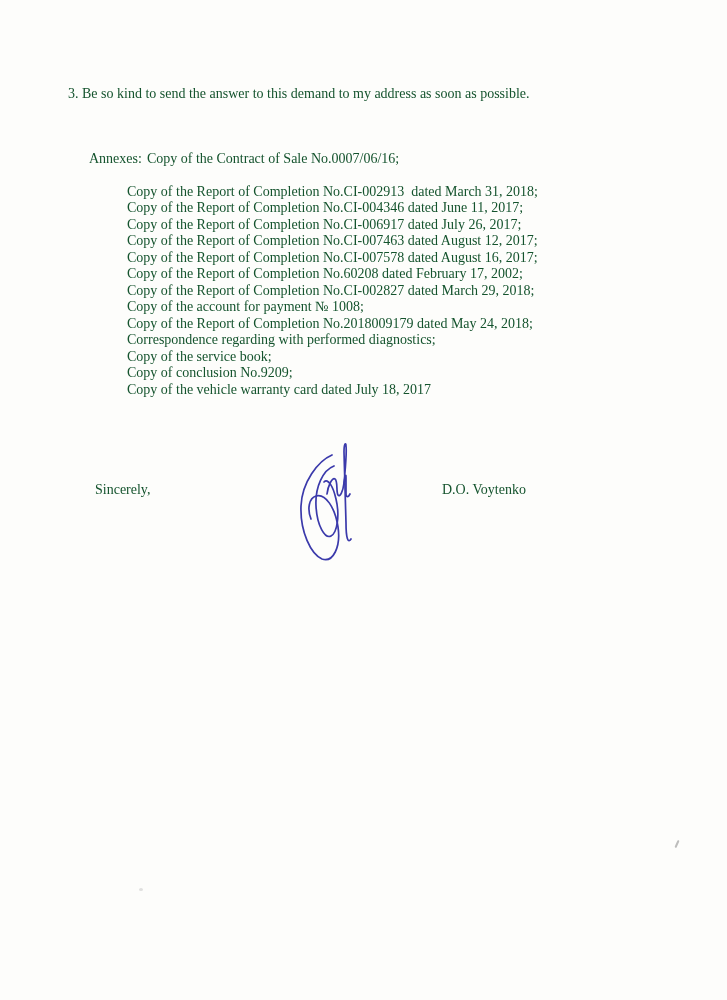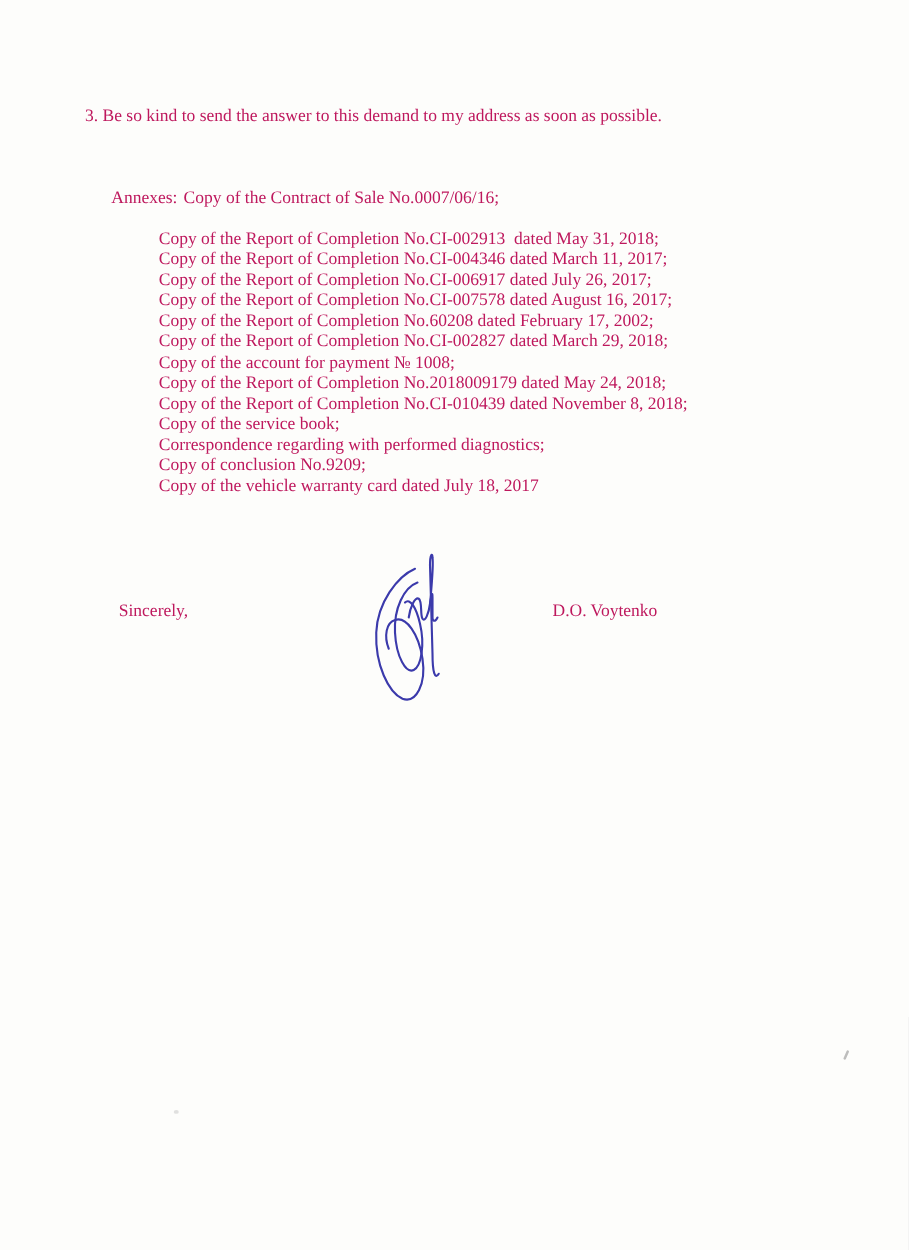--- a/index.html
+++ b/index.html
@@ -4,21 +4,21 @@
 <style>
   html, body { margin: 0; padding: 0; background: #e8e8e8; }
   .page {
     position: relative;
     width: 727px;
     height: 1000px;
     margin: 0 auto;
     background: #fdfdfb;
     overflow: hidden;
     font-family: "Liberation Serif", "DejaVu Serif", serif;
-    color: #be185d;
+    color: #14532d;
     font-size: 14px;
     line-height: 16.5px;
   }
   .abs { position: absolute; }
   .line { white-space: pre-wrap; }
   .intro {
     left: 68px;
     top: 86px;
     width: 600px;
   }
@@ -69,45 +69,45 @@
 <div class="page">
 
   <div class="abs intro line">3. Be so kind to send the answer to this demand to my address as soon as possible.</div>
 
   <div class="abs annexes">
     <div class="line">
       <span class="annexes-label">Annexes:</span><span>Copy of the Contract of Sale No.0007/06/16;</span>
     </div>
     <div class="annex-rest">
 
-        <div class="line">Copy of the Report of Completion No.CI-002913  dated May 31, 2018;</div>
+        <div class="line">Copy of the Report of Completion No.CI-002913  dated March 31, 2018;</div>
 
-        <div class="line">Copy of the Report of Completion No.CI-004346 dated March 11, 2017;</div>
+        <div class="line">Copy of the Report of Completion No.CI-004346 dated June 11, 2017;</div>
 
 
         <div class="line">Copy of the Report of Completion No.CI-006917 dated July 26, 2017;</div>
 
+        <div class="line">Copy of the Report of Completion No.CI-007463 dated August 12, 2017;</div>
 
         <div class="line">Copy of the Report of Completion No.CI-007578 dated August 16, 2017;</div>
 
 
         <div class="line">Copy of the Report of Completion No.60208 dated February 17, 2002;</div>
 
         <div class="line">Copy of the Report of Completion No.CI-002827 dated March 29, 2018;</div>
 
         <div class="line">Copy of the account for payment № 1008;</div>
 
         <div class="line">Copy of the Report of Completion No.2018009179 dated May 24, 2018;</div>
 
-        <div class="line">Copy of the Report of Completion No.CI-010439 dated November 8, 2018;</div>
 
 
+        <div class="line">Correspondence regarding with performed diagnostics;</div>
+
         <div class="line">Copy of the service book;</div>
-
-        <div class="line">Correspondence regarding with performed diagnostics;</div>
 
         <div class="line">Copy of conclusion No.9209;</div>
 
         <div class="line">Copy of the vehicle warranty card dated July 18, 2017</div>
       </div>
   </div>
 
   <div class="abs closing-row">
     <span class="salutation">Sincerely,</span>
     <span class="signer-name">D.O. Voytenko</span>

